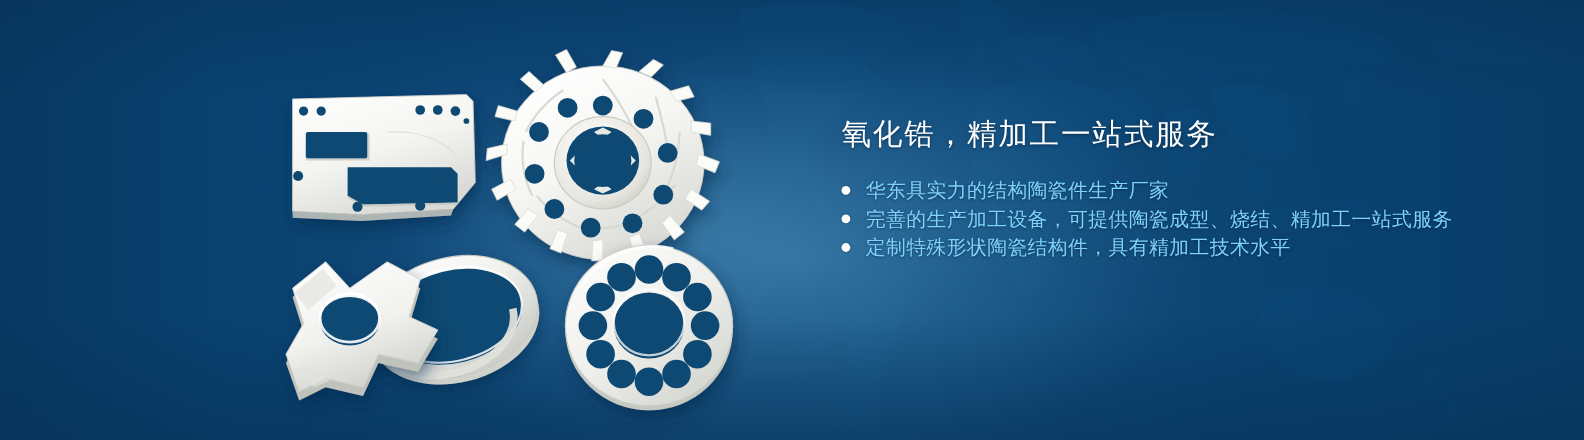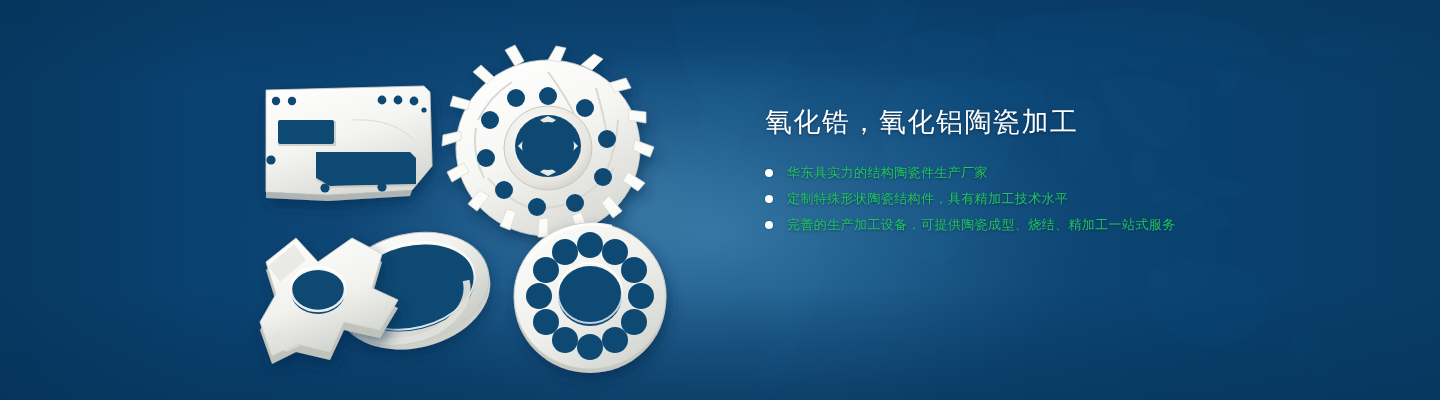--- a/index.html
+++ b/index.html
@@ -101,22 +101,22 @@
   }
   .bullet-dot {
     width: 8px; height: 8px;
     border-radius: 50%;
     background: #ffffff;
     flex: 0 0 8px;
     margin-right: 14px;
     box-shadow: 0 0 2px rgba(0,25,50,0.4);
   }
   .bullet-text {
-    color: #22c55e;
-    font-size: 13px;
+    color: #7dd3fc;
+    font-size: 18px;
     line-height: 22px;
     letter-spacing: 0.4px;
     white-space: nowrap;
     text-shadow: 0 1px 2px rgba(0,20,45,0.5);
   }
 </style>
 </head>
 <body>
 
 <div class="banner">
@@ -361,31 +361,31 @@
         <circle cx="539" cy="296" r="13"></circle>
         <circle cx="546" cy="270" r="13"></circle>
         <circle cx="565" cy="252" r="13"></circle>
       </g>
 
       <path d="M528 262 A76 73 0 0 1 612 226" fill="none" stroke="#ffffff" stroke-width="2.5" opacity="0.8"></path>
     </g>
   </svg>
 
   <div class="text-col">
-    <h1 class="headline">氧化锆，氧化铝陶瓷加工</h1>
+    <h1 class="headline">氧化锆，精加工一站式服务</h1>
 
     <ul class="bullets">
       <li class="bullet-row">
         <span class="bullet-dot"></span>
         <span class="bullet-text">华东具实力的结构陶瓷件生产厂家</span>
       </li>
       <li class="bullet-row">
         <span class="bullet-dot"></span>
-        <span class="bullet-text">定制特殊形状陶瓷结构件，具有精加工技术水平</span>
+        <span class="bullet-text">完善的生产加工设备，可提供陶瓷成型、烧结、精加工一站式服务</span>
       </li>
       <li class="bullet-row">
         <span class="bullet-dot"></span>
-        <span class="bullet-text">完善的生产加工设备，可提供陶瓷成型、烧结、精加工一站式服务</span>
+        <span class="bullet-text">定制特殊形状陶瓷结构件，具有精加工技术水平</span>
       </li>
     </ul>
   </div>
 
 </div>
 
 </body></html>

